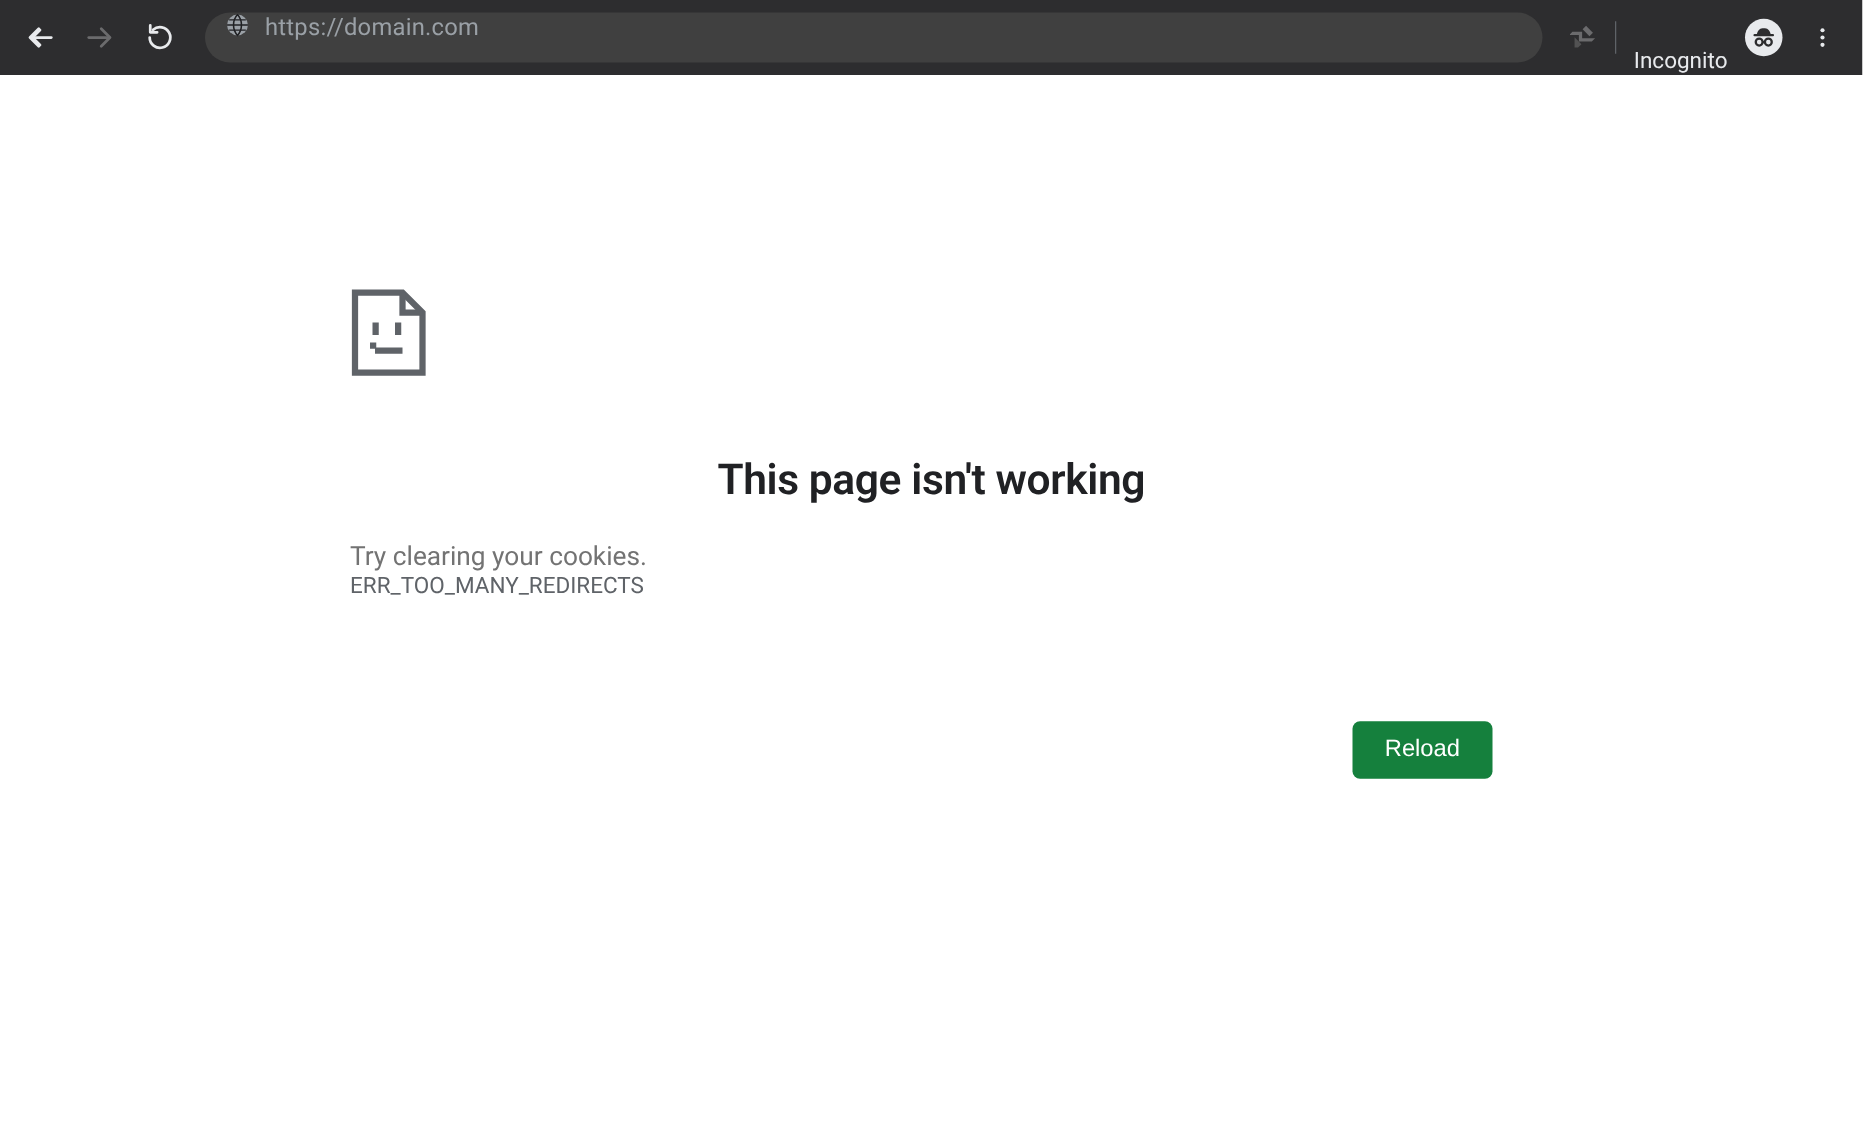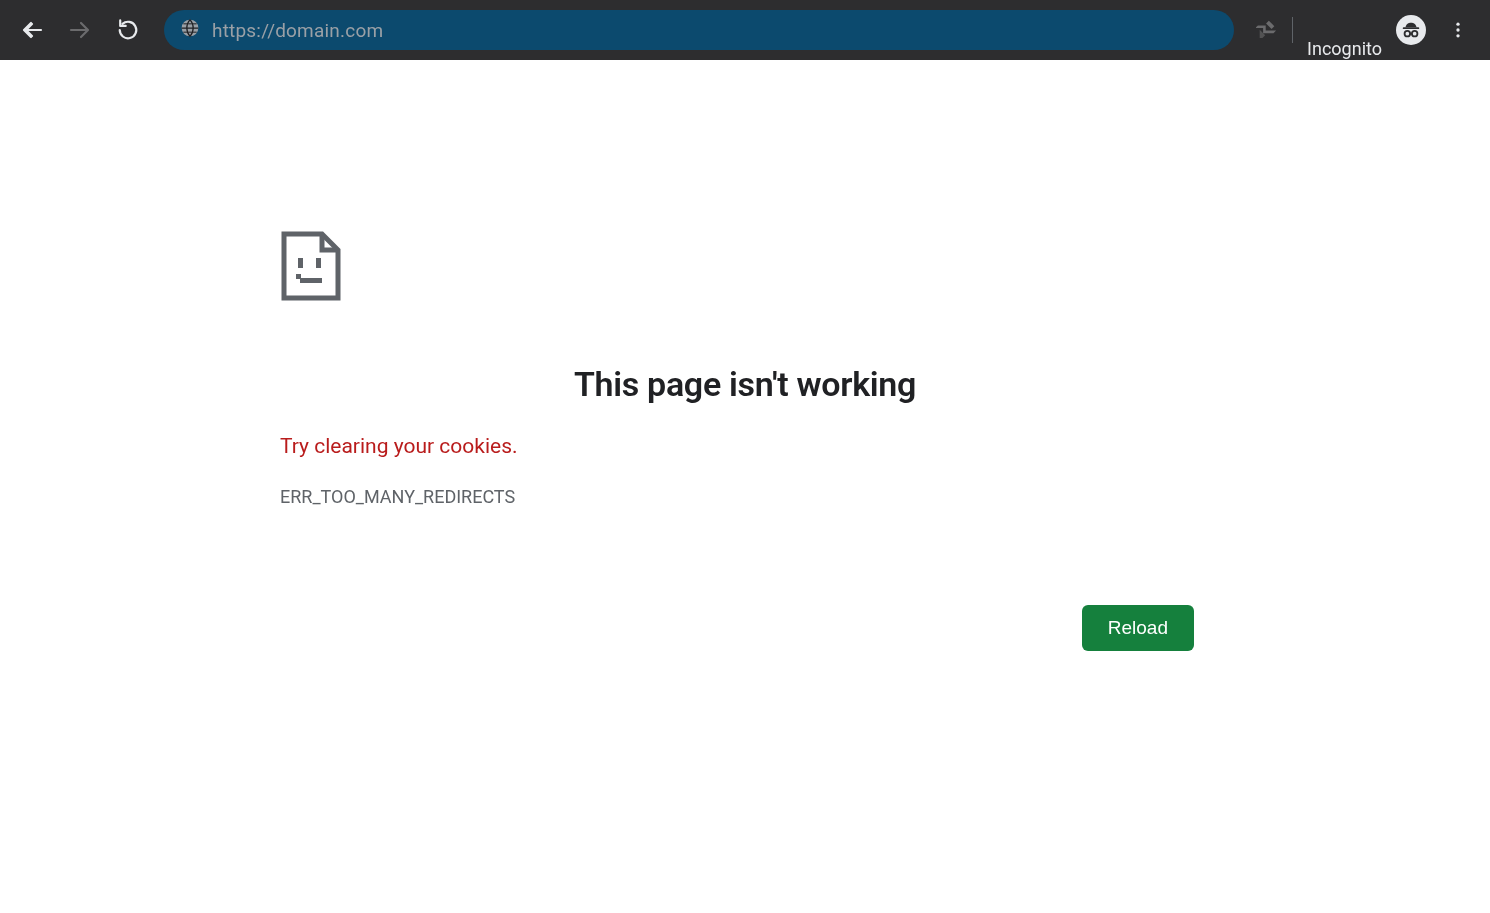--- a/index.html
+++ b/index.html
@@ -32,24 +32,24 @@
       cursor: pointer;
       color: #e8eaed;
     }
     .nav-btn.disabled {
       color: #6b6b6d;
       cursor: default;
     }
     .address-bar {
       flex: 1;
       height: 40px;
-      background: #0c4a6e;
+      background: #404040;
       border-radius: 20px;
       display: flex;
-      align-items: center;
+      align-items: flex-start;
       padding: 0 16px;
       gap: 12px;
       margin-left: 6px;
       margin-right: 10px;
     }
     .url-text {
       color: #9aa0a6;
       font-size: 19px;
       letter-spacing: 0.2px;
     }
@@ -101,25 +101,24 @@
       font-size: 21px;
       color: #5f6368;
       margin-bottom: 28px;
     }
     .error-desc .domain-strong {
       font-weight: 600;
       color: #5f6368;
     }
     .suggestion-link {
       font-size: 21px;
-      color: #b91c1c;
+      color: #737373;
       text-decoration: none;
       cursor: pointer;
       display: inline-block;
-      margin-bottom: 28px;
     }
     .error-code {
       font-size: 18px;
       color: #5f6368;
       margin-bottom: 98px;
     }
     .reload-btn {
       position: absolute;
       right: 16px;
       background: #15803d;

